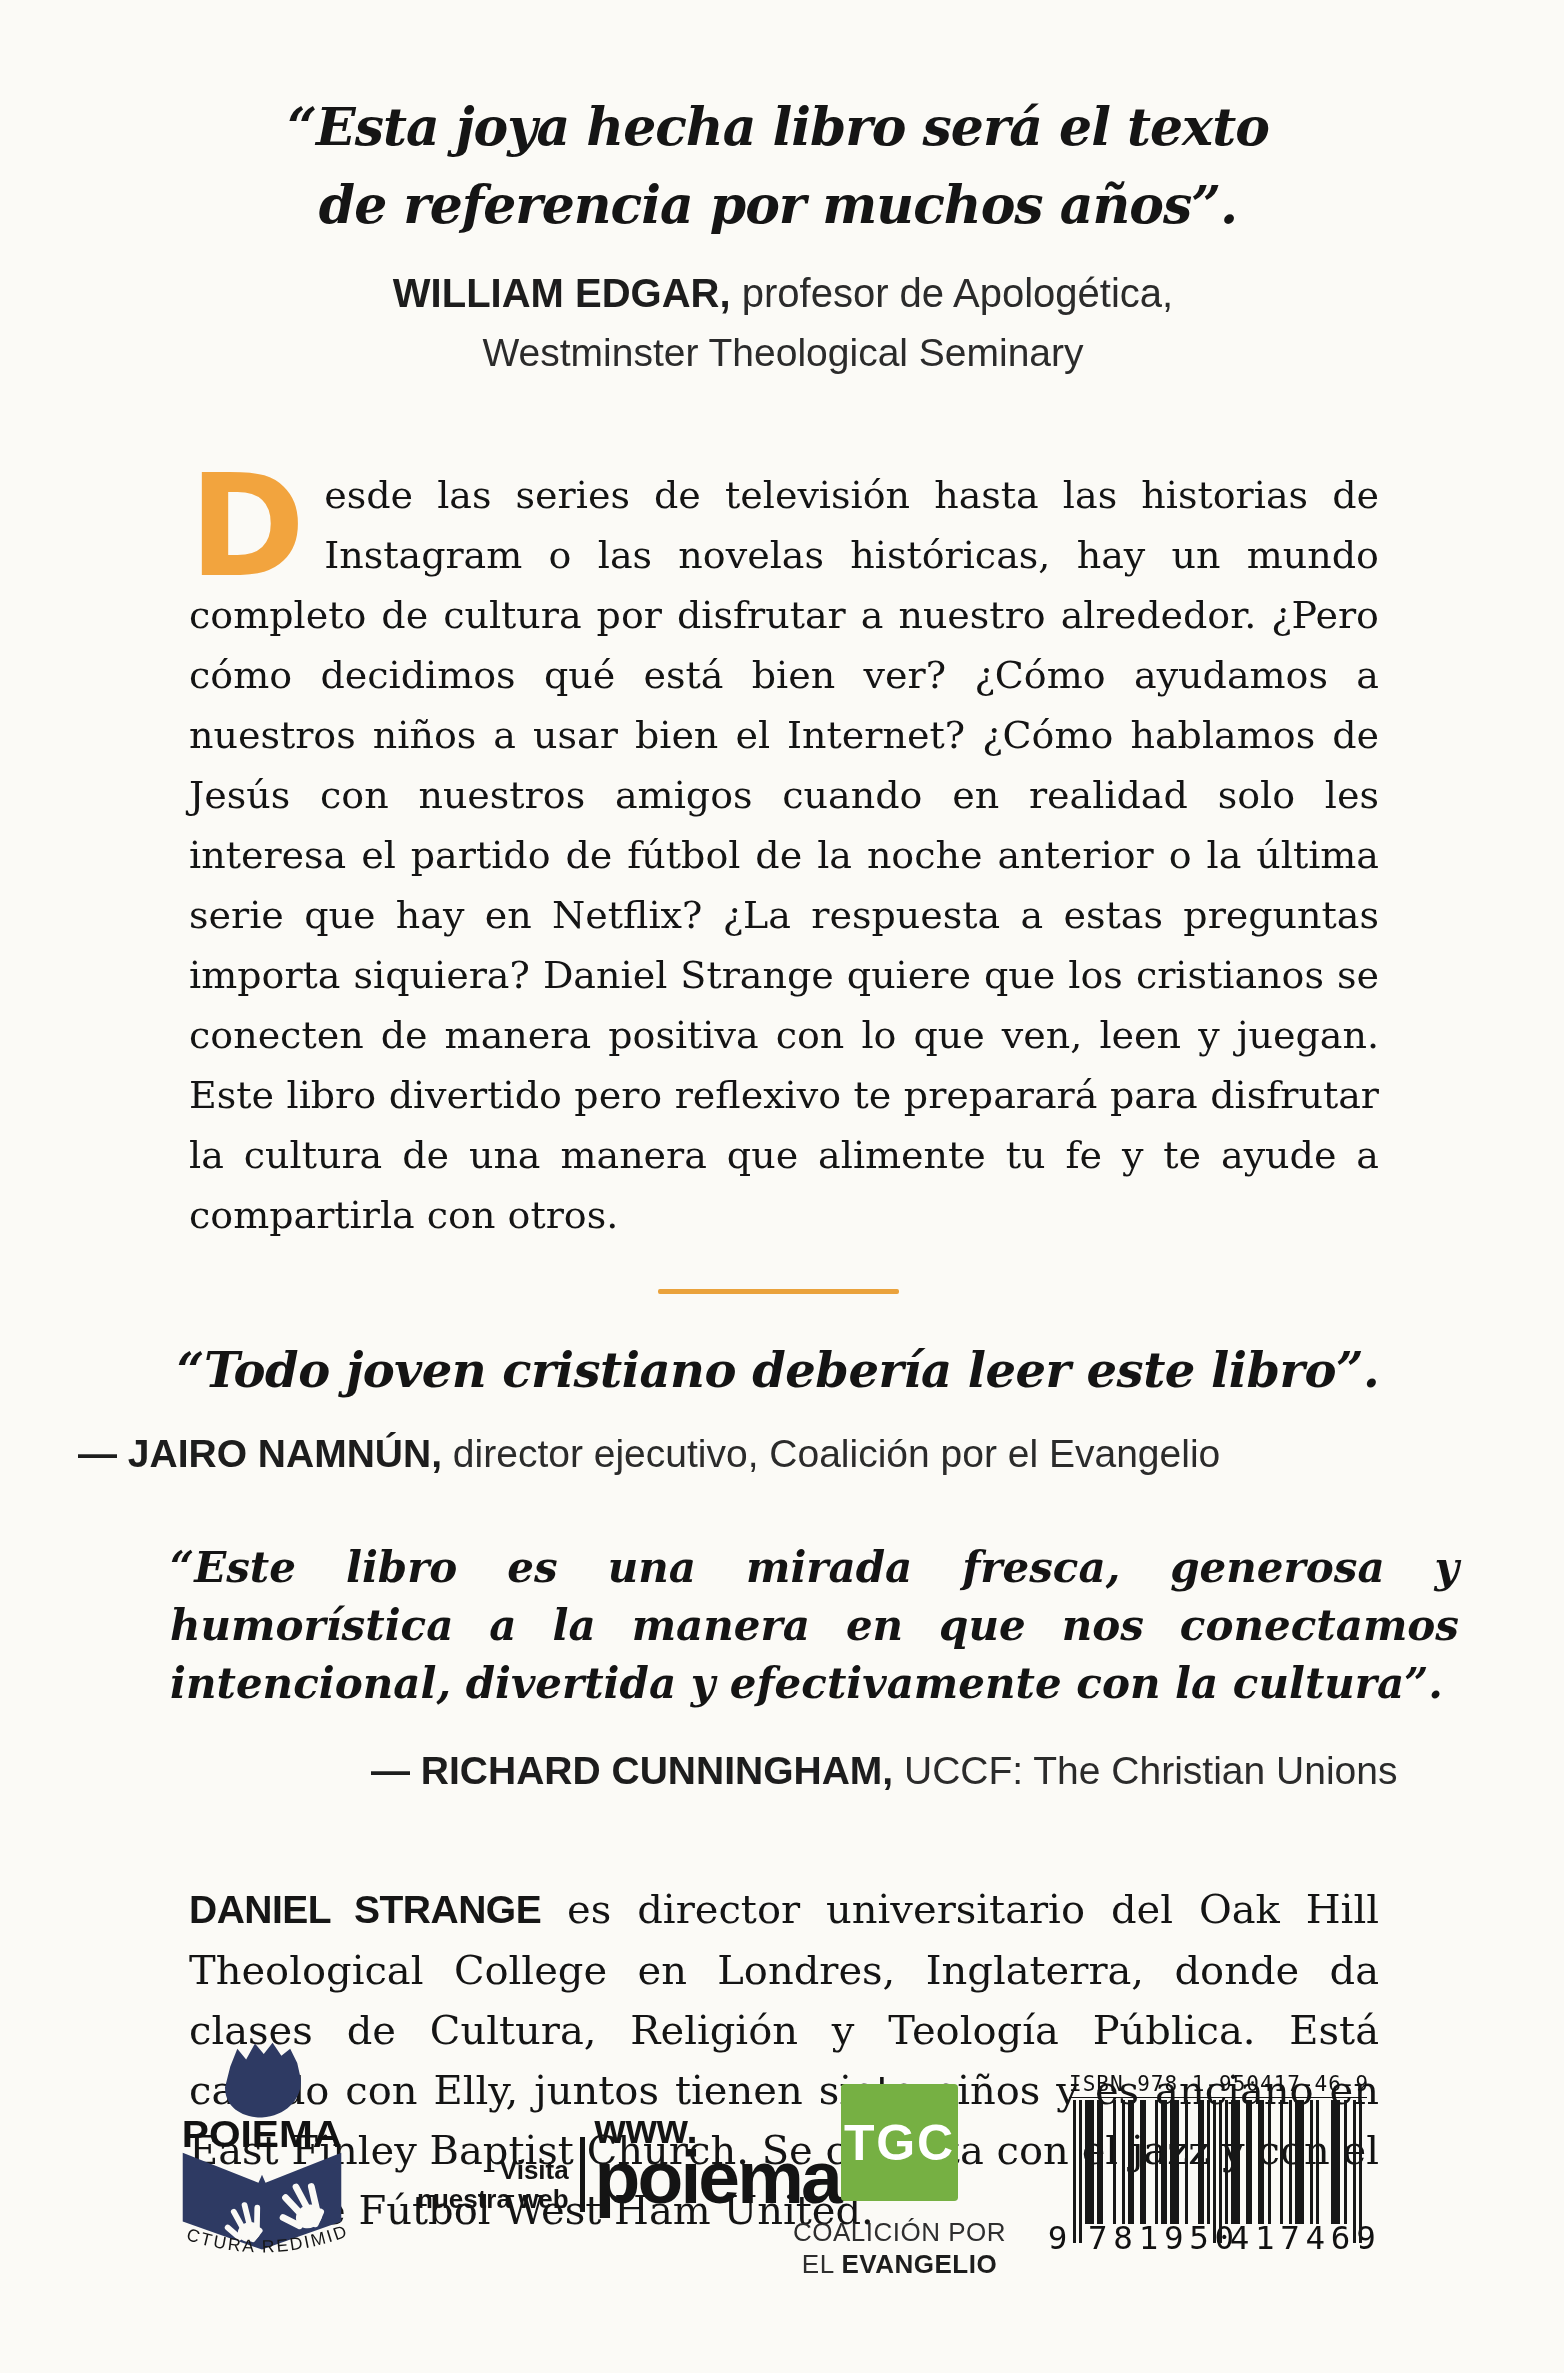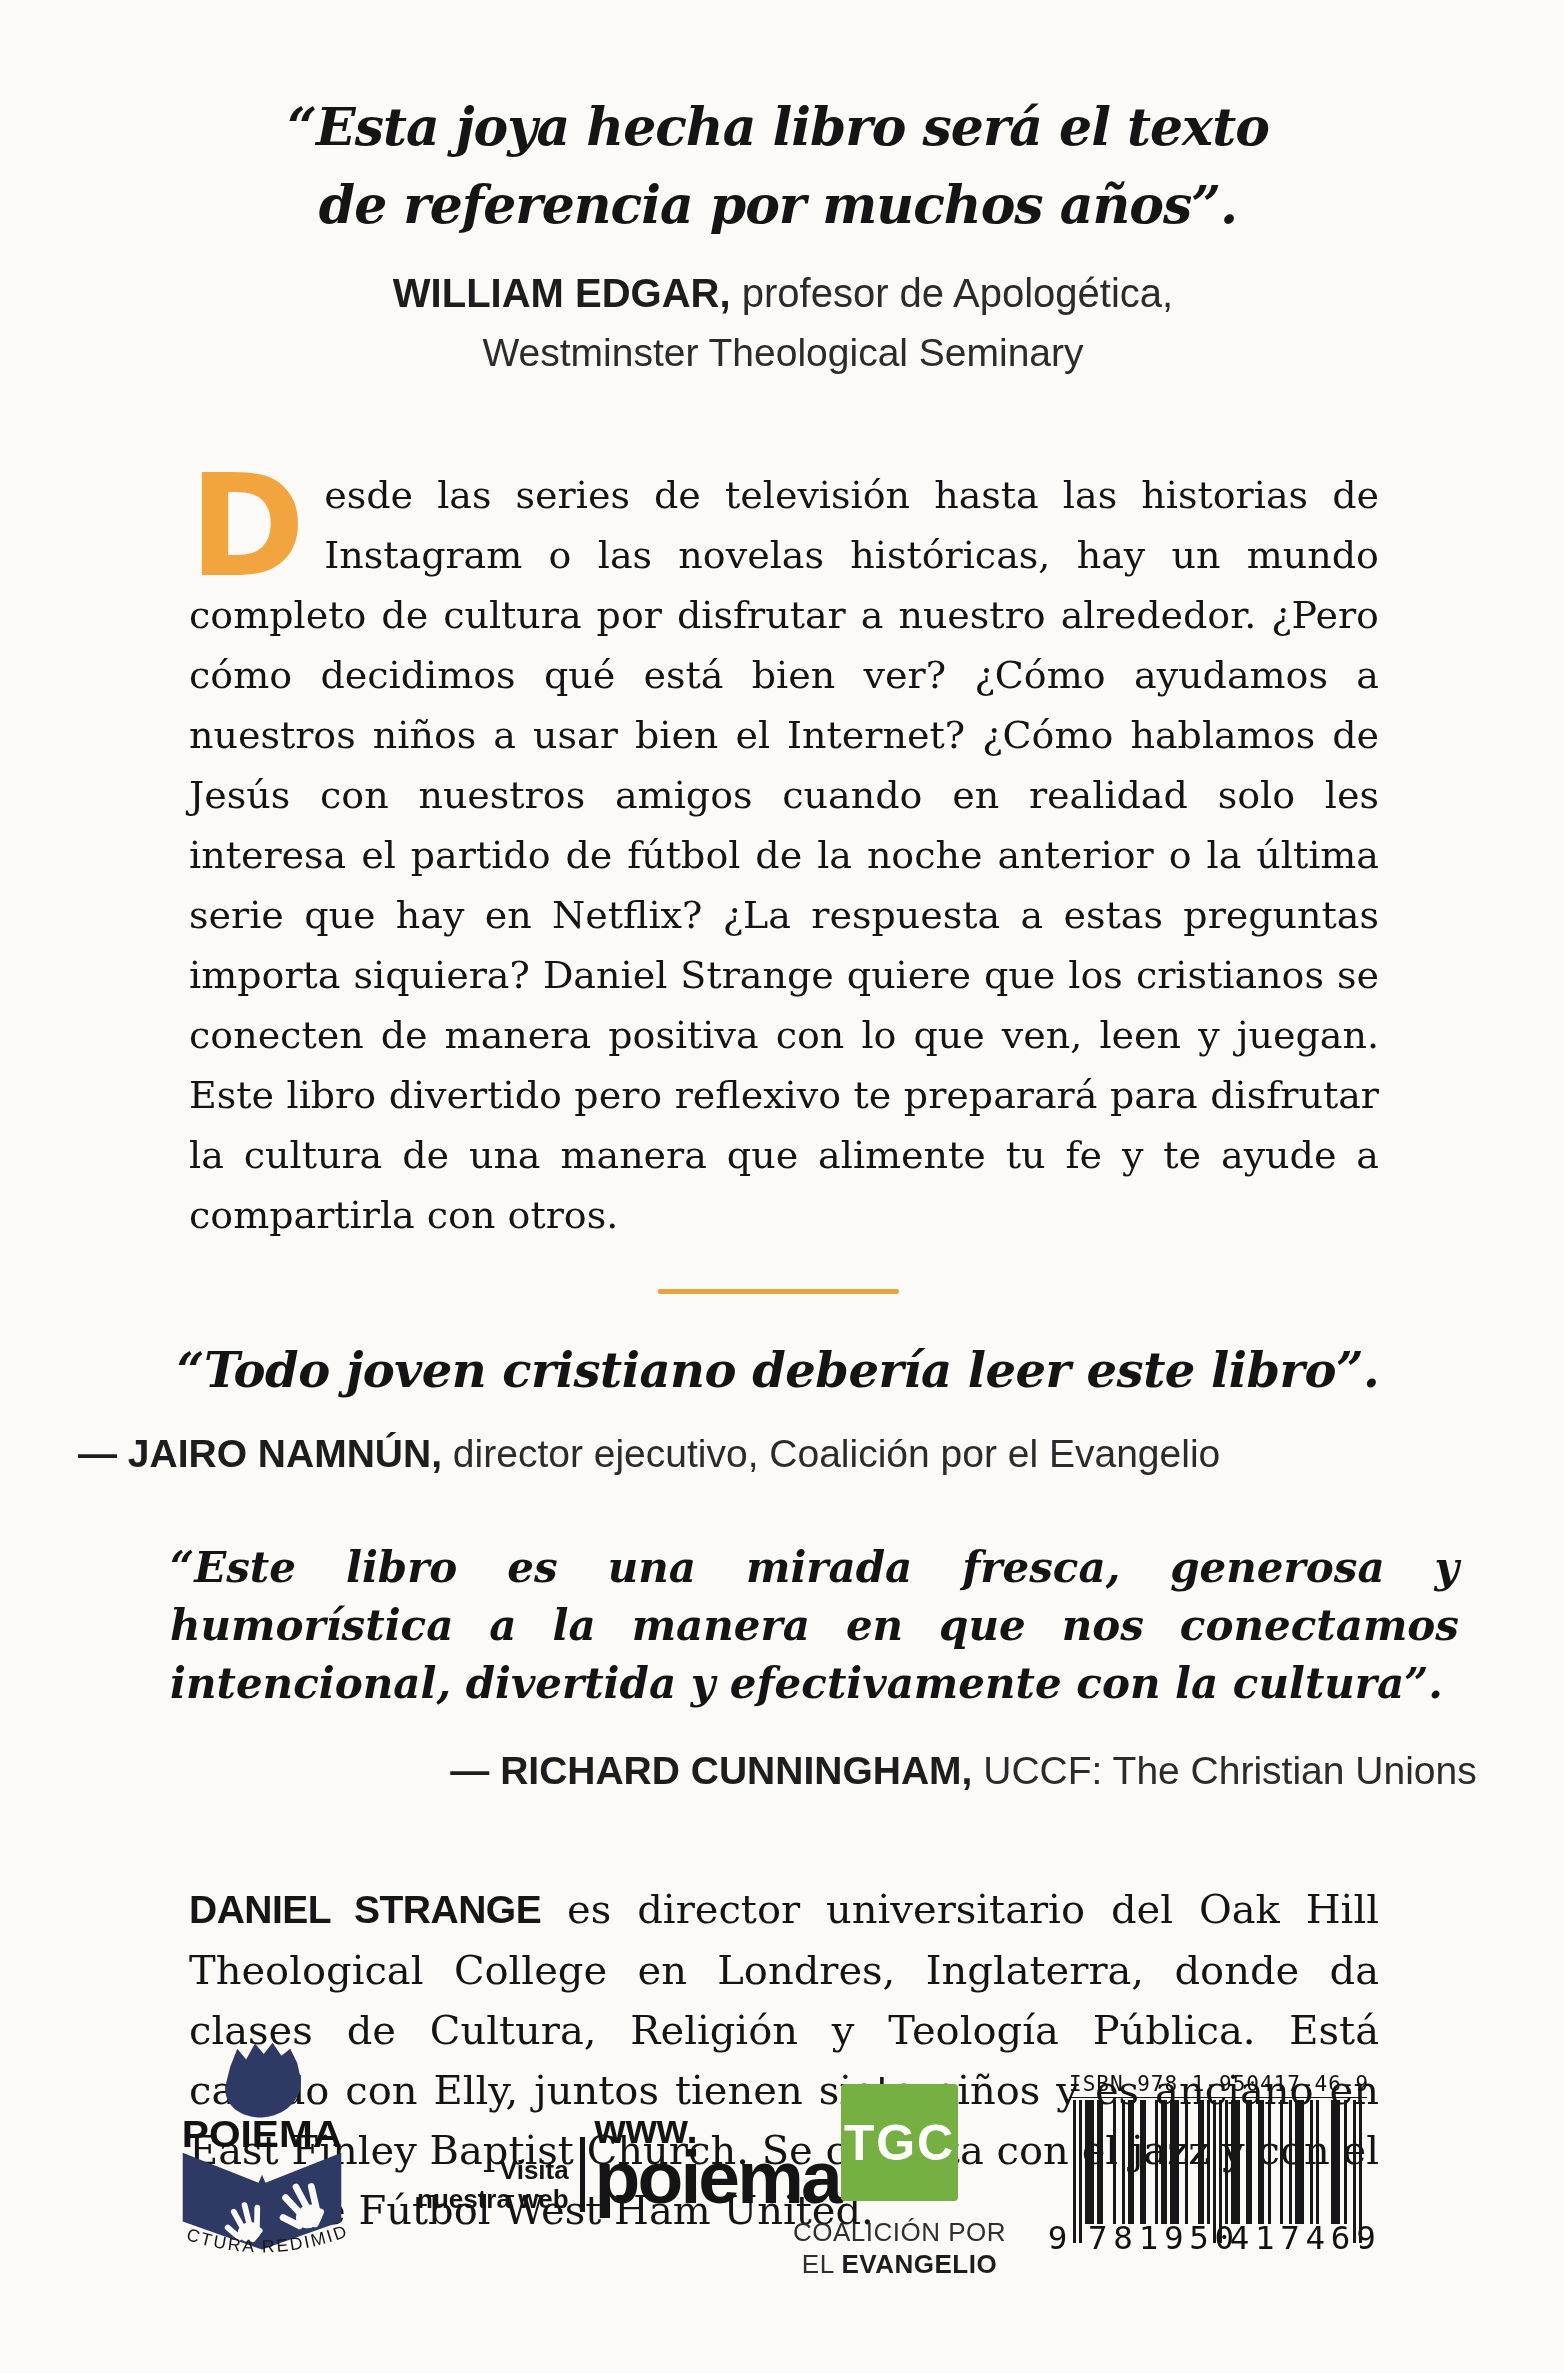--- a/index.html
+++ b/index.html
@@ -87,21 +87,20 @@
     text-align:justify;
     color:#141414;
   }
   .attr-richard{
     margin-top:36px;
     margin-left:371px;
     font-family:"Liberation Sans", sans-serif;
     font-size:39px;
     color:#2b2b2b;
     white-space:nowrap;
-    text-align:center;
   }
   
   .bio{
     margin-top:86px;
     padding:0 177px 0 189px;
     font-size:40px;
     line-height:60px;
     text-align:justify;
     color:#141414;
   }

